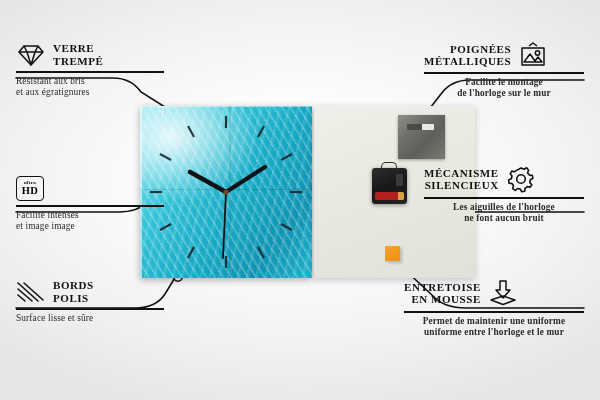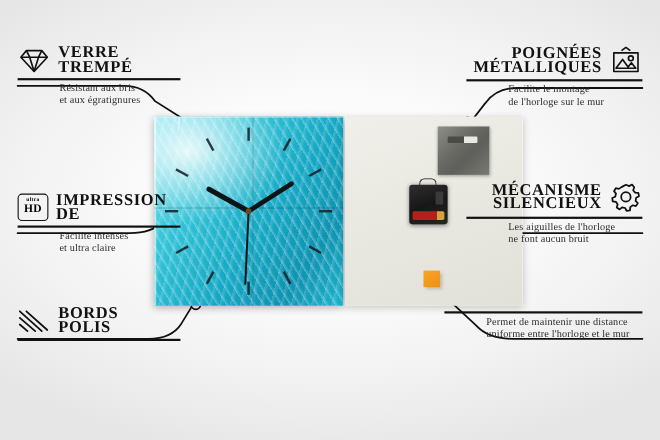--- a/index.html
+++ b/index.html
@@ -11,34 +11,33 @@
     position:relative;
   }
   .stage { position:absolute; inset:0; }
 
   
   .wires { position:absolute; inset:0; width:600px; height:400px; pointer-events:none; }
 
   
   .callout { position:absolute; }
   .callout .head { display:flex; align-items:center; gap:7px; }
-  .callout.right .head { justify-content:flex-end; }
+  .callout.right .head { }
   .callout .title {
-    font-weight:bold; font-size:15px; letter-spacing:.55px;
+    font-weight:bold; font-size:11px; letter-spacing:.55px;
     line-height:12.5px; color:#111; text-transform:uppercase;
   }
   .callout.left .title { text-align:left; }
   .callout.right .title { text-align:right; }
   .callout .rule { height:1.6px; background:#111; margin-top:4px; }
   .callout .desc {
     font-size:9.3px; line-height:11px; color:#2a2a2a; margin-top:3px;
     letter-spacing:.15px;
-    margin-left:38px;
-  }
-  .callout.right .desc { text-align:left; }
+  }
+  .callout.right .desc { text-align:center;font-weight:bold; }
   .ico { flex:0 0 auto; display:block; }
 
   
   .hdbox {
     width:28px;height:25px;border:1.6px solid #111;border-radius:4px;
     display:flex;flex-direction:column;align-items:center;justify-content:center;
     line-height:1;
   }
   .hdbox .u { font-size:5px; font-weight:bold; letter-spacing:.3px; }
   .hdbox .h { font-size:10.5px; font-weight:bold; letter-spacing:.3px; margin-top:1px;}
@@ -202,46 +201,49 @@
     </div>
   </div>
 
   <div class="callout left" style="left:16px; top:176px; width:148px;">
     <div class="head">
       <div class="hdbox ico">
         <span class="u">ultra</span>
         <span class="h">HD</span>
       </div>
       <div class="title">
-        <span>IMPRESSION DE</span><br>
+        <br>
       </div>
     </div>
     <div class="rule"></div>
     <div class="desc">
       <span>Facilite intenses</span><br>
-      <span>et ultra claire</span>
+      <span>et image image</span>
     </div>
   </div>
 
   <div class="callout left" style="left:16px; top:279px; width:148px;">
     <div class="head">
       <svg class="ico" width="30" height="24" viewBox="0 0 30 24">
         <g stroke="#111" stroke-width="1.6" stroke-linecap="round">
           <line x1="2" y1="3" x2="22" y2="21"></line>
           <line x1="2" y1="9" x2="16" y2="21"></line>
           <line x1="2" y1="15" x2="9" y2="21"></line>
           <line x1="8" y1="3" x2="27" y2="20"></line>
         </g>
       </svg>
       <div class="title">
         <span>BORDS</span><br>
         <span>POLIS</span>
       </div>
     </div>
     <div class="rule"></div>
+    <div class="desc">
+      <span>Surface lisse et sûre</span>
+    </div>
   </div>
 
   <div class="callout right" style="right:16px; top:42px; width:160px;">
     <div class="head">
       <div class="title">
         <span>POIGNÉES</span><br>
         <span>MÉTALLIQUES</span>
       </div>
       <svg class="ico" width="30" height="26" viewBox="0 0 30 26">
         <g fill="none" stroke="#111" stroke-width="1.5" stroke-linejoin="round">
@@ -273,20 +275,32 @@
       </svg>
     </div>
     <div class="rule"></div>
     <div class="desc">
       <span>Les aiguilles de l'horloge</span><br>
       <span>ne font aucun bruit</span>
     </div>
   </div>
 
   <div class="callout right" style="right:16px; top:279px; width:180px;">
-    <div class="rule"></div>
-    <div class="desc">
-      <span>Permet de maintenir une distance</span><br>
+    <div class="head">
+      <div class="title">
+        <span>ENTRETOISE</span><br>
+        <span>EN MOUSSE</span>
+      </div>
+      <svg class="ico" width="30" height="28" viewBox="0 0 30 28">
+        <g fill="none" stroke="#111" stroke-width="1.5" stroke-linejoin="round">
+          <path d="M12,2 L18,2 L18,11 L22,11 L15,19 L8,11 L12,11 Z"></path>
+          <path d="M15,17 L27,21 L15,25.5 L3,21 Z"></path>
+        </g>
+      </svg>
+    </div>
+    <div class="rule"></div>
+    <div class="desc">
+      <span>Permet de maintenir une uniforme</span><br>
       <span>uniforme entre l'horloge et le mur</span>
     </div>
   </div>
 
 </div>
 
 </body></html>

